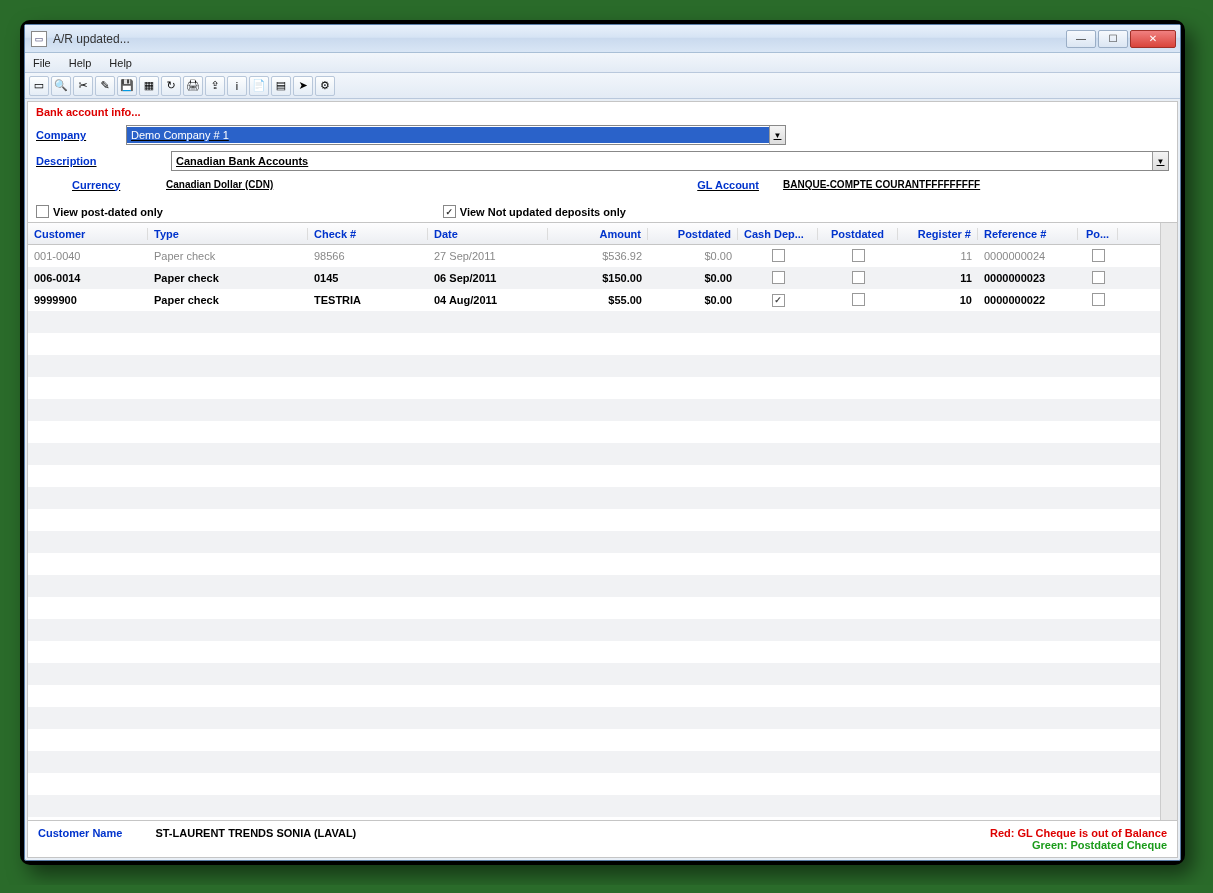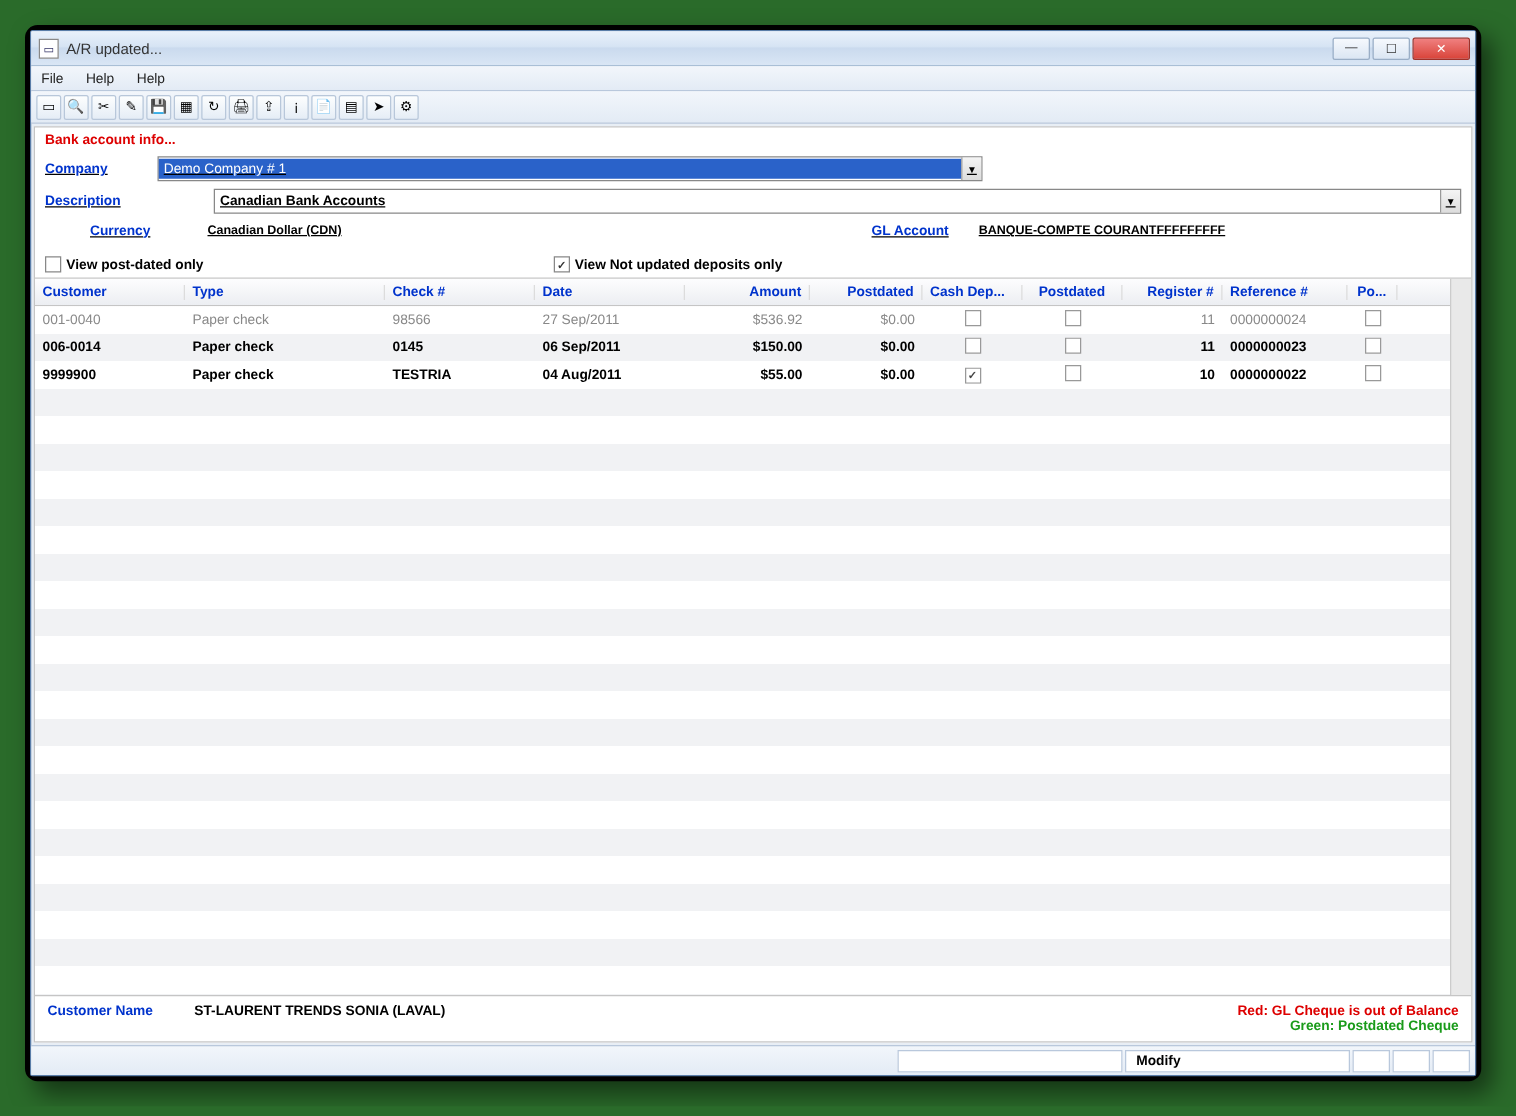--- a/index.html
+++ b/index.html
@@ -421,22 +421,15 @@
         </div>
         <div class="legend">
           <div class="red">Red: GL Cheque is out of Balance</div>
           <div class="green">Green: Postdated Cheque</div>
         </div>
       </div>
     </div>
 
   </div>
 
-  <div class="statusbar">
-    <div class="status-panel wide"></div>
-    <div class="status-panel wide">Modify</div>
-    <div class="status-panel"></div>
-    <div class="status-panel"></div>
-    <div class="status-panel"></div>
-  </div>
 
 </div>
 </div>
 
 </body></html>

